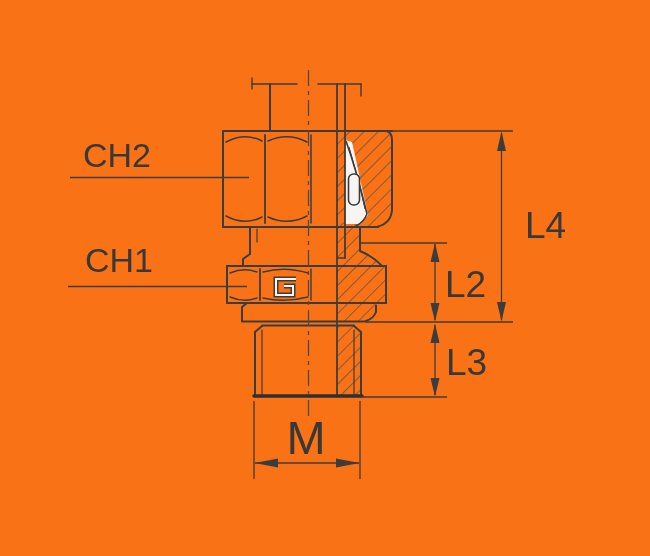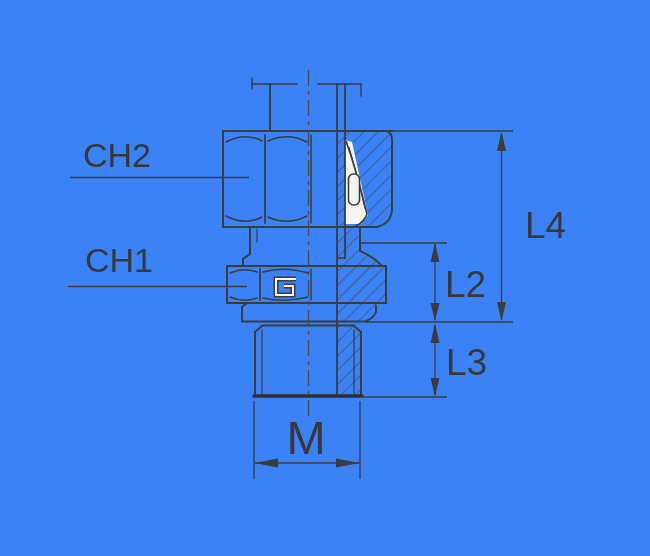--- a/index.html
+++ b/index.html
@@ -3,21 +3,21 @@
 <meta charset="utf-8">
 <style>
   html,body{margin:0;padding:0;}
   body{
     width:650px;height:556px;
     background:#e9e9e7;
     font-family:"Liberation Sans", sans-serif;
   }
   .sheet{
     position:relative;width:650px;height:556px;
-    background:#3b82f6;overflow:hidden;
+    background:#f97316;overflow:hidden;
   }
   svg{display:block;}
   text{
     font-family:"Liberation Sans", sans-serif;
     fill:#383838;
   }
   .lbl-ch{font-size:34px;}
   .lbl-dim{font-size:37px;}
   .lbl-m{font-size:47px;}
 </style>

